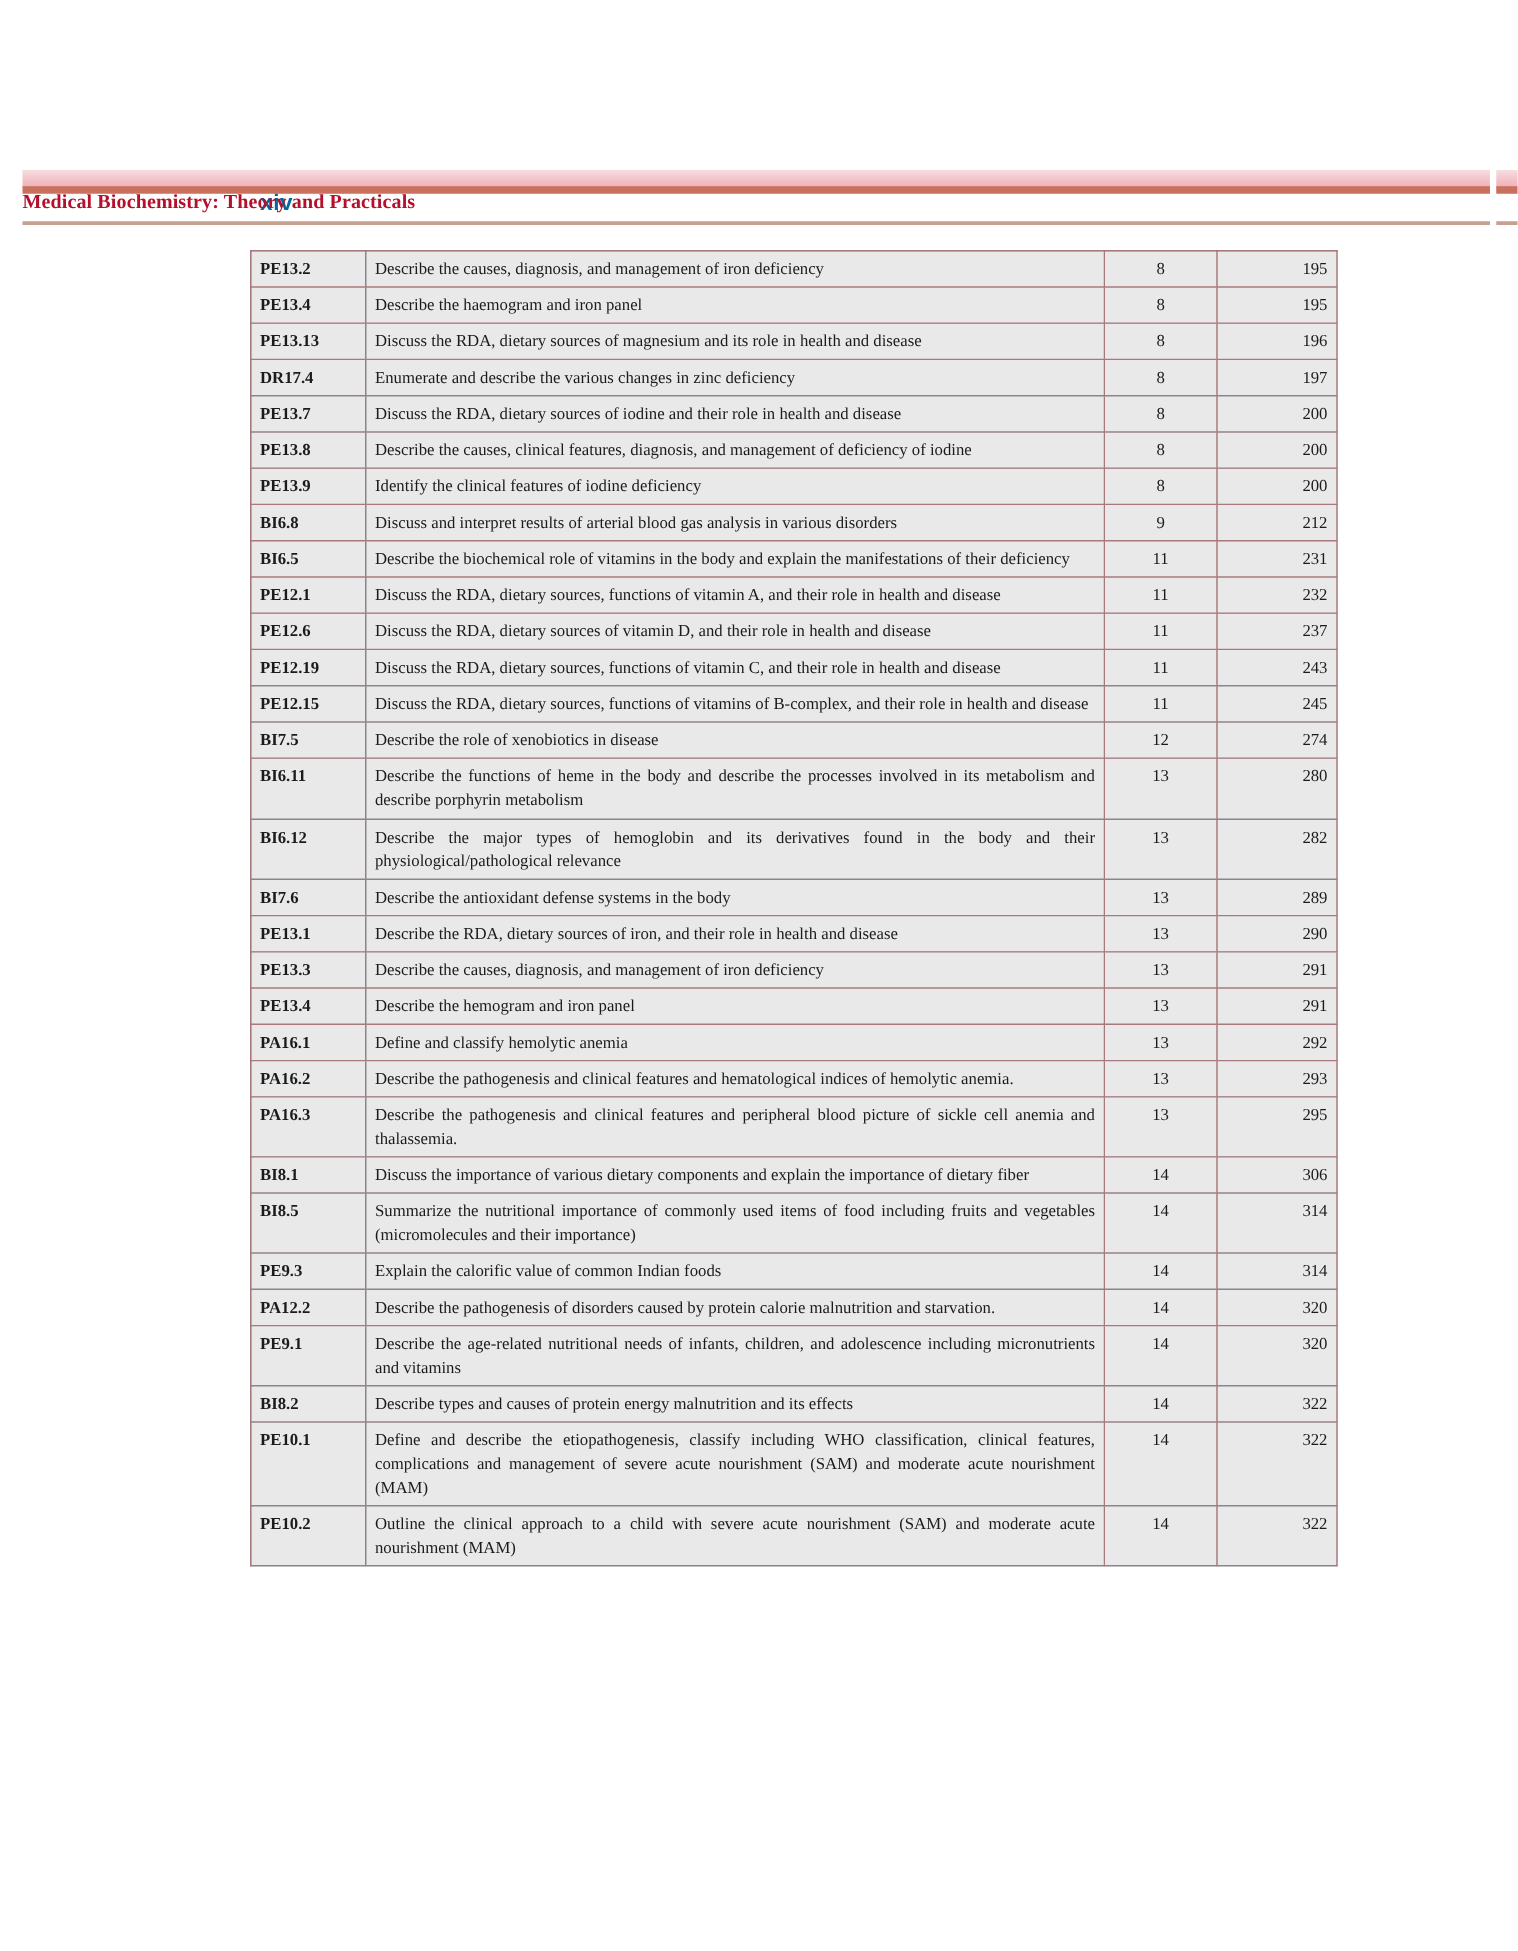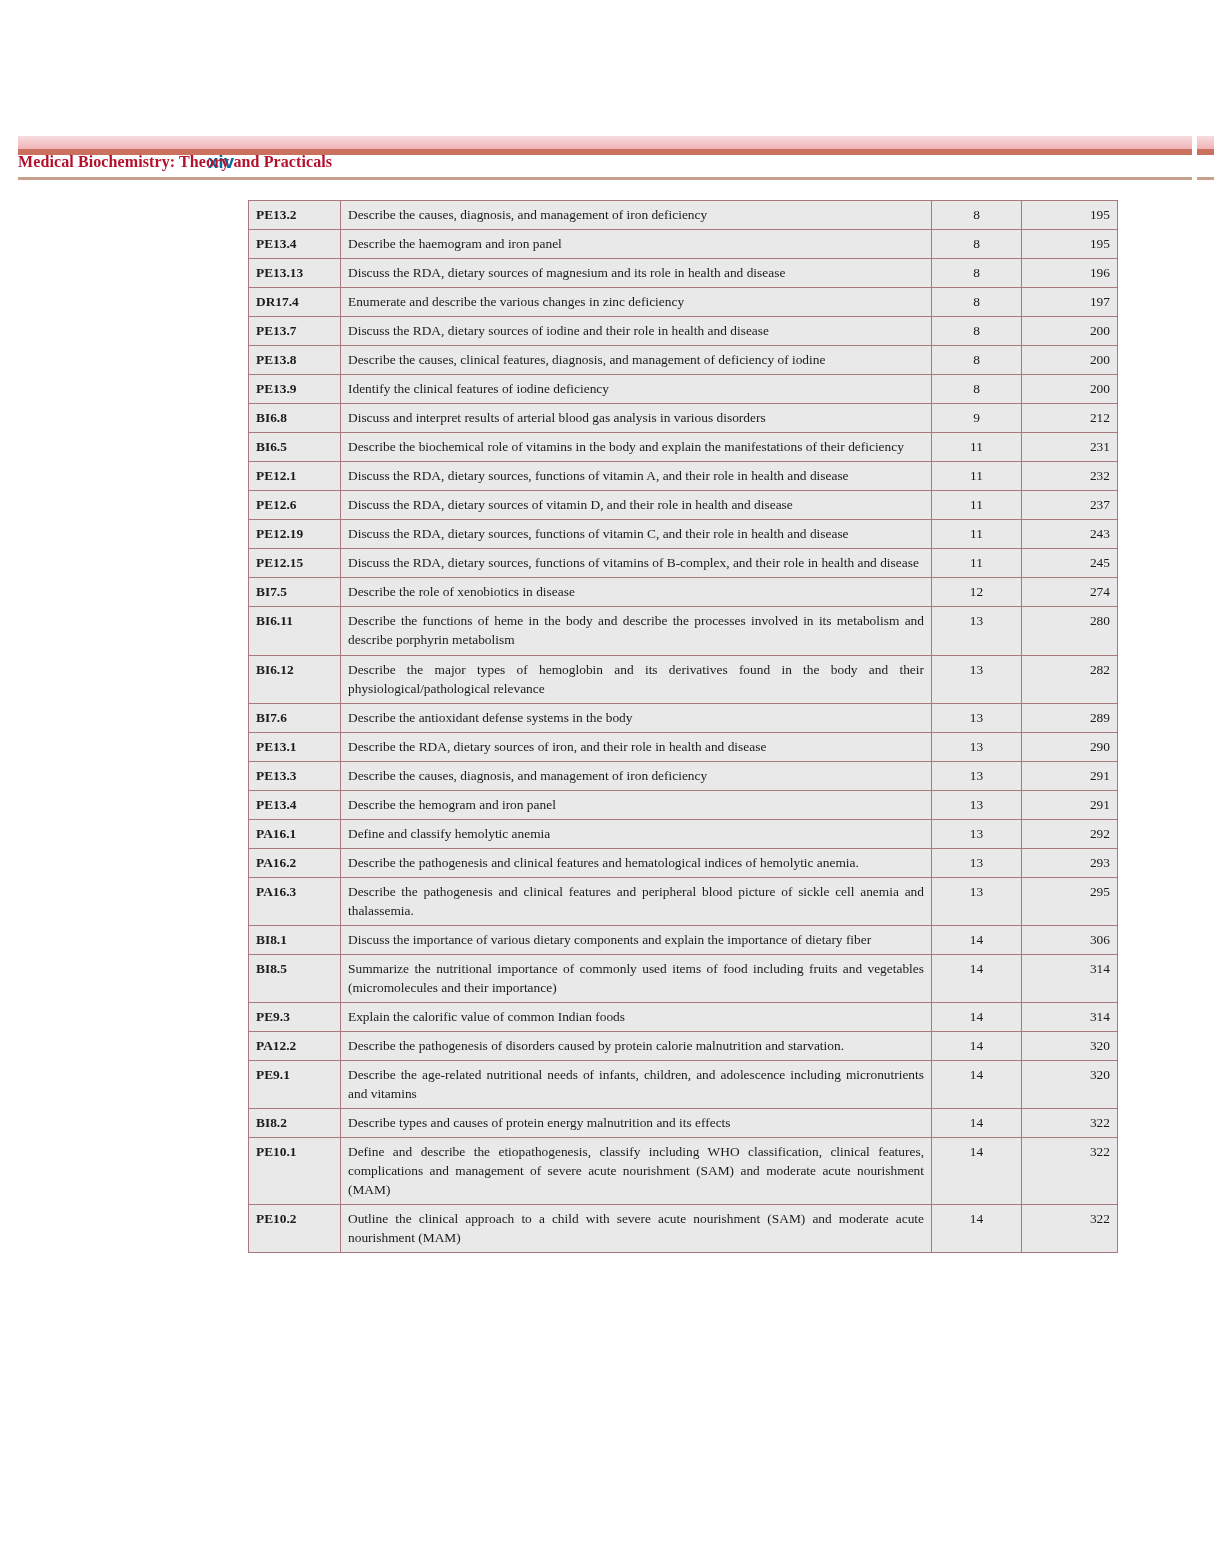--- a/index.html
+++ b/index.html
@@ -88,21 +88,20 @@
     position: absolute;
     left: 200px;
     top: 200px;
     width: 813px;
   }
   table.toc {
     border-collapse: collapse;
     width: 813px;
     table-layout: fixed;
     background: #0c4a6e;
-    margin-left: 48px;
   }
   table.toc td {
     border: 1px solid #a8797c;
     background: #e9e9e9;
     color: #1b1b1b;
     vertical-align: top;
     padding: 4px 7px 5px 7px;
     font-family: "Liberation Serif", serif;
     font-size: 13.4px;
     line-height: 1.42;

